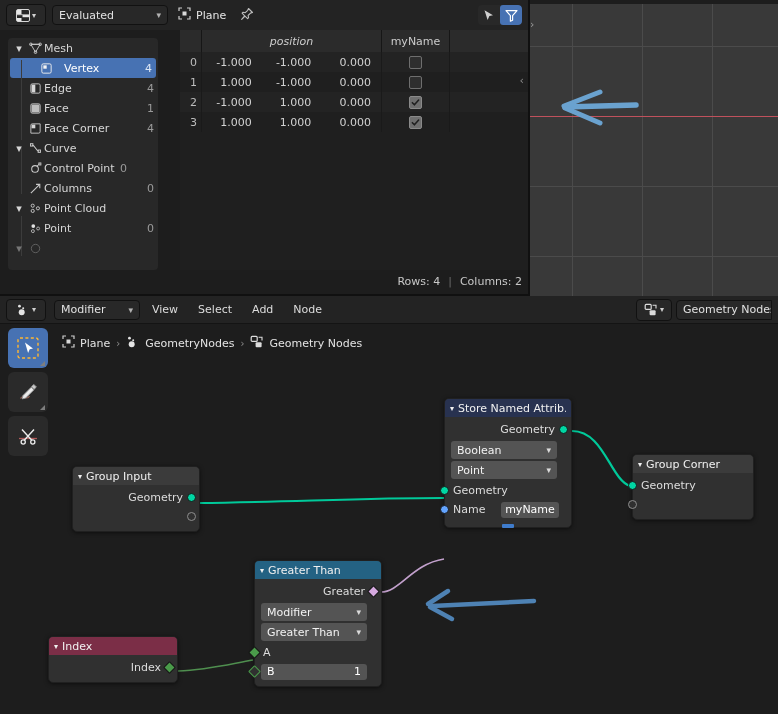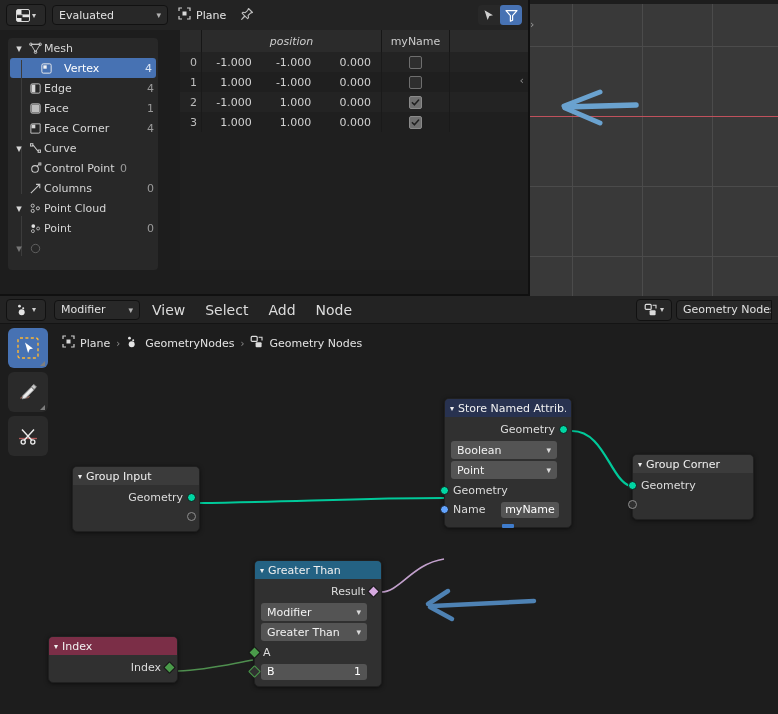--- a/index.html
+++ b/index.html
@@ -74,21 +74,21 @@
   .vp-grid-h{position:absolute;left:0;right:0;height:1px;background:#4b4b4b;}
   .vp-axis-x{position:absolute;left:0;right:0;height:1px;background:#c0515c;}
   .vp-top{position:absolute;left:0;top:0;width:248px;height:4px;background:#1d1d1d;}
   .vp-chev{position:absolute;left:0px;top:18px;color:#9b9b9b;font-size:11px;cursor:pointer;}
 
   
   .ne{position:absolute;left:0;top:296px;width:778px;height:418px;background:#1d1d1d;}
   .ne-hdr{position:absolute;left:0;top:0;width:778px;height:28px;background:#232323;
           display:flex;align-items:center;padding:0 6px;box-sizing:border-box;gap:4px;
           border-bottom:1px solid #141414;}
-  .menu{padding:0 8px;height:20px;line-height:20px;font-size:14px;color:#dcdcdc;cursor:pointer;border-radius:3px;}
+  .menu{padding:0 8px;height:20px;line-height:20px;font-size:11px;color:#dcdcdc;cursor:pointer;border-radius:3px;}
   .ne-body{position:absolute;left:0;top:28px;width:778px;height:390px;background:#1d1d1d;overflow:hidden;}
   .bc{position:absolute;left:62px;top:8px;height:22px;display:flex;align-items:center;gap:6px;
       font-size:11px;color:#e3e3e3;}
   .bc .sep{color:#8d8d8d;font-size:10px;}
   .bc .crumb{display:flex;align-items:center;gap:5px;cursor:pointer;}
   .toolbar{position:absolute;left:8px;top:4px;width:40px;display:flex;flex-direction:column;gap:4px;}
   .tool{width:40px;height:40px;border-radius:6px;background:#2a2a2a;display:flex;align-items:center;
         justify-content:center;cursor:pointer;position:relative;}
   .tool.active{background:#4772b3;}
   .tool .corner{position:absolute;right:3px;bottom:2px;width:0;height:0;
@@ -382,20 +382,25 @@
                   <path d="M1.5 5.2L3.8 7.6 8.5 2.2" fill="none" stroke="#1f1f1f" stroke-width="1.7" stroke-linecap="round" stroke-linejoin="round"></path>
                 </svg>
             </span>
           </div>
           <div class="td blank"></div>
         </div>
       </div>
       <div class="sh-arrow">‹</div>
     </div>
 
+    <div class="sheet-foot">
+      <span>Rows: 4</span>
+      <span class="foot-sep">|</span>
+      <span>Columns: 2</span>
+    </div>
   </div>
 
   <div class="vp">
     <div class="vp-grid-v" style="left:42px;"></div>
     <div class="vp-grid-v" style="left:112px;"></div>
     <div class="vp-grid-v" style="left:182px;"></div>
 
     <div class="vp-grid-h" style="top:46px;"></div>
     <div class="vp-grid-h" style="top:186px;"></div>
     <div class="vp-grid-h" style="top:256px;"></div>
@@ -580,21 +585,21 @@
       </div>
 
       <div class="node" style="left:254px;top:236px;width:128px;">
         <div class="nhdr" style="background:#246283;">
           <span style="font-size:8px;">▾</span>
           <span>Greater Than</span>
         </div>
         <div class="nbody">
           <div class="srow out">
             <span class="sock dia r" style="background:#d6a9e0;top:5px;"></span>
-            <span>Result</span>
+            <span>Greater</span>
           </div>
           <div class="nsel">
             <span>Modifier</span>
             <span class="cv">▾</span>
           </div>
           <div class="nsel">
             <span>Greater Than</span>
             <span class="cv">▾</span>
           </div>
           <div class="srow in">

